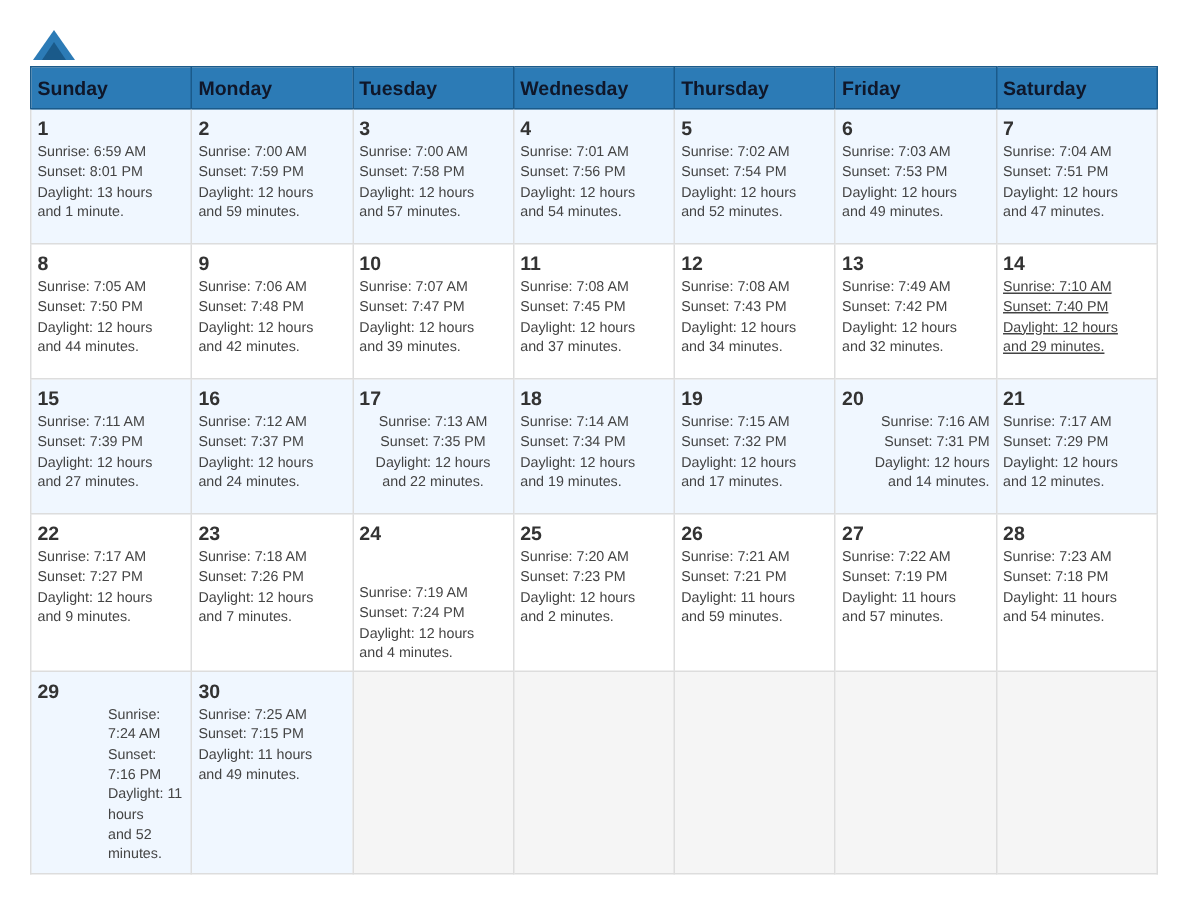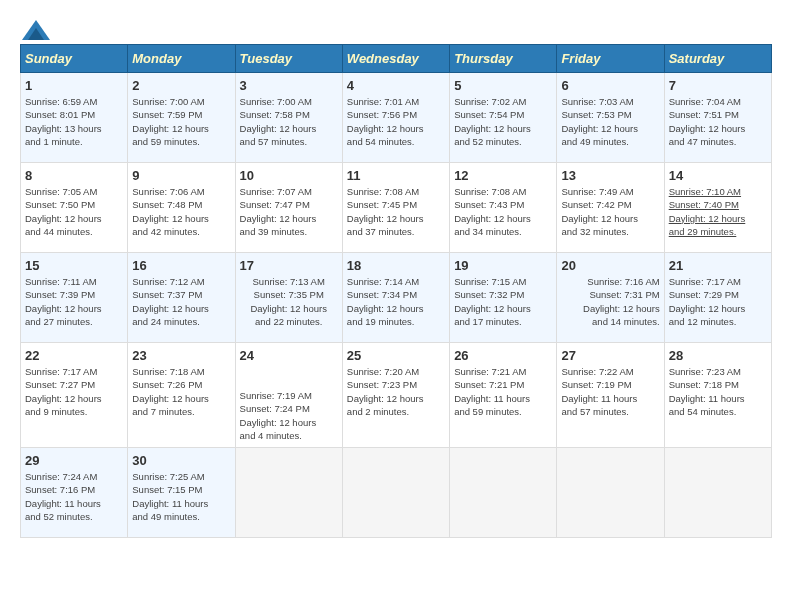--- a/index.html
+++ b/index.html
@@ -52,27 +52,26 @@
       font-size: 14px;
       color: #555;
     }
     table {
       width: 100%;
       border-collapse: collapse;
       table-layout: fixed;
     }
     thead tr th {
       background-color: #2c7bb6;
-      color: #fef9c3;
+      color: #0f172a;
       font-size: 13px;
       font-weight: bold;
       padding: 6px 4px;
       text-align: left;
       border: 1px solid #1a5a8a;
-      font-style: italic;
     }
     tbody tr td {
       vertical-align: top;
       padding: 5px 4px;
       font-size: 10px;
       color: #333;
       border: 1px solid #ddd;
       height: 90px;
     }
     tbody tr:nth-child(odd) td {
@@ -329,21 +328,21 @@
           <span class="day-number">28</span>
           <div class="day-info" style="white-space: pre-line;">Sunrise: 7:23 AM
 Sunset: 7:18 PM
 Daylight: 11 hours
 and 54 minutes.</div>
         </td>
       </tr>
       <tr>
         <td>
           <span class="day-number">29</span>
-          <div class="day-info" style="white-space: pre-line;">Sunrise: 7:24 AM
+          <div class="day-info" style="white-space: pre-line; margin-left: 47px;">Sunrise: 7:24 AM
 Sunset: 7:16 PM
 Daylight: 11 hours
 and 52 minutes.</div>
         </td>
         <td>
           <span class="day-number">30</span>
           <div class="day-info" style="white-space: pre-line;">Sunrise: 7:25 AM
 Sunset: 7:15 PM
 Daylight: 11 hours
 and 49 minutes.</div>

